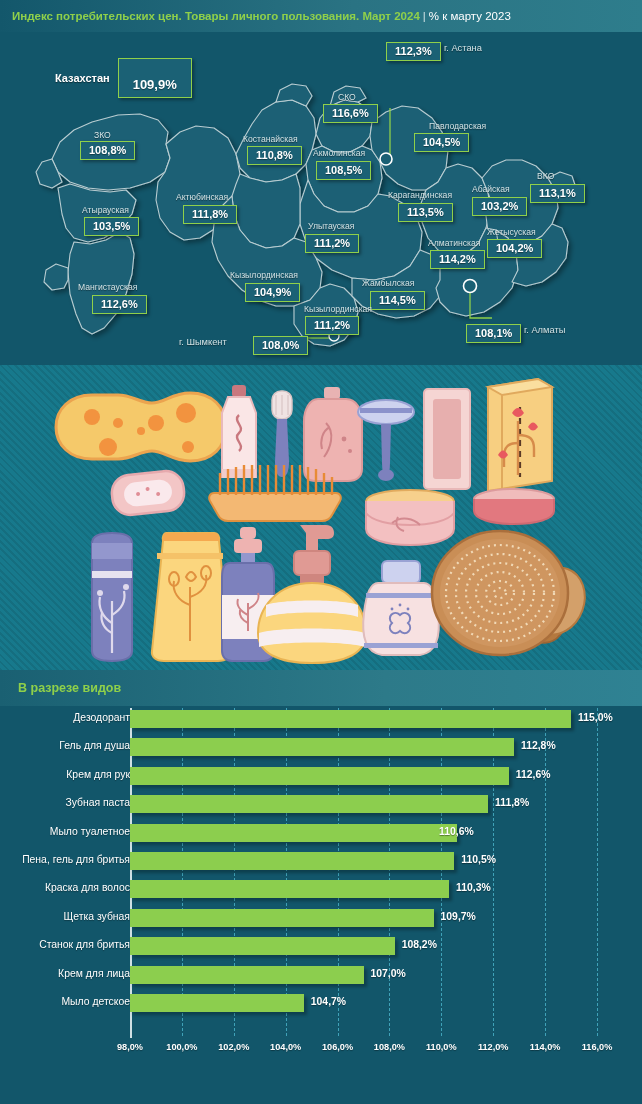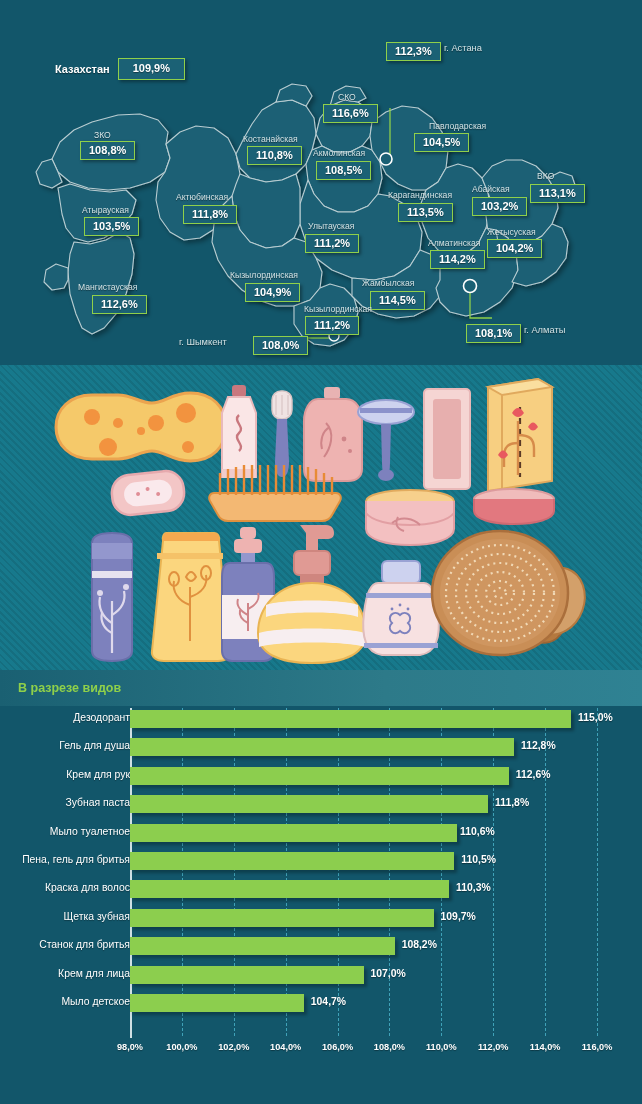--- a/index.html
+++ b/index.html
@@ -32,21 +32,21 @@
   .kz-total { position: absolute; left: 55px; top: 26px; display: flex; align-items: center; gap: 8px; }
   .kz-total-label { color: #ffffff; font-size: 11px; font-weight: bold; text-shadow: 0 1px 1px rgba(0,0,0,.45); }
 
   .chip {
     background: #1b6175; border: 1.6px solid #8fd04a;
     color: #ffffff; font-weight: bold; font-size: 11px;
     padding: 2px 8px 3px; white-space: nowrap; line-height: 1.15;
     box-shadow: 2px 2px 3px rgba(0,0,0,.35);
     text-shadow: 0 1px 1px rgba(0,0,0,.4);
   }
-  .chip.big { font-size: 11px; padding: 3px 14px 4px; }
+  .chip.big { font-size: 13px; padding: 19px 14px 4px; }
 
   .rlabel {
     position: absolute; color: #d2e3e6; font-size: 8.6px;
     white-space: nowrap; text-shadow: 0 1px 1px rgba(0,0,0,.45);
   }
   .rchip { position: absolute; }
   .city-name {
     position: absolute; color: #d2e3e6; font-size: 9.3px; white-space: nowrap;
     text-shadow: 0 1px 1px rgba(0,0,0,.45);
   }
@@ -118,20 +118,25 @@
   .logo { display: flex; align-items: center; gap: 4px; }
   .logo-text { font-size: 12px; white-space: nowrap; }
   .logo-text .b { color: #ffffff; font-weight: bold; font-style: italic; }
   .logo-text .g { color: #bcd3d8; font-style: italic; }
 </style>
 </head>
 <body>
 
 <div class="page">
 
+  <div class="header">
+    <div class="header-title">
+      <span class="t1">Индекс потребительских цен. Товары личного пользования. Март 2024</span><span class="sep">|</span><span class="t2">% к марту 2023</span>
+    </div>
+  </div>
 
   <div class="map-panel">
     <svg class="map-svg" width="642" height="333" viewBox="0 0 642 333">
       <defs>
         <filter id="mapshadow" x="-20%" y="-20%" width="150%" height="150%">
           <feDropShadow dx="3" dy="3" stdDeviation="2.5" flood-color="#000" flood-opacity="0.35"></feDropShadow>
         </filter>
       </defs>
       <g filter="url(#mapshadow)" fill="#1a6074" stroke="#b9cdd2" stroke-width="1.1" stroke-linejoin="round">
 
@@ -517,21 +522,21 @@
             <div class="bar-value" style="left: 515.789px;">112,6%</div>
           </div>
           <div class="row">
             <div class="row-label">Зубная паста</div>
             <div class="bar" style="width: 358.033px; background: rgb(140, 206, 78);"></div>
             <div class="bar-value" style="left: 495.033px;">111,8%</div>
           </div>
           <div class="row">
             <div class="row-label">Мыло туалетное</div>
             <div class="bar" style="width: 326.9px; background: rgb(140, 206, 78);"></div>
-            <div class="bar-value" style="left: 460px;">110,6%</div>
+            <div class="bar-value" style="left: 439px;">110,6%</div>
           </div>
           <div class="row">
             <div class="row-label">Пена, гель для бритья</div>
             <div class="bar" style="width: 324.306px; background: rgb(140, 206, 78);"></div>
             <div class="bar-value" style="left: 461.306px;">110,5%</div>
           </div>
           <div class="row">
             <div class="row-label">Краска для волос</div>
             <div class="bar" style="width: 319.117px; background: rgb(140, 206, 78);"></div>
             <div class="bar-value" style="left: 456.117px;">110,3%</div>

